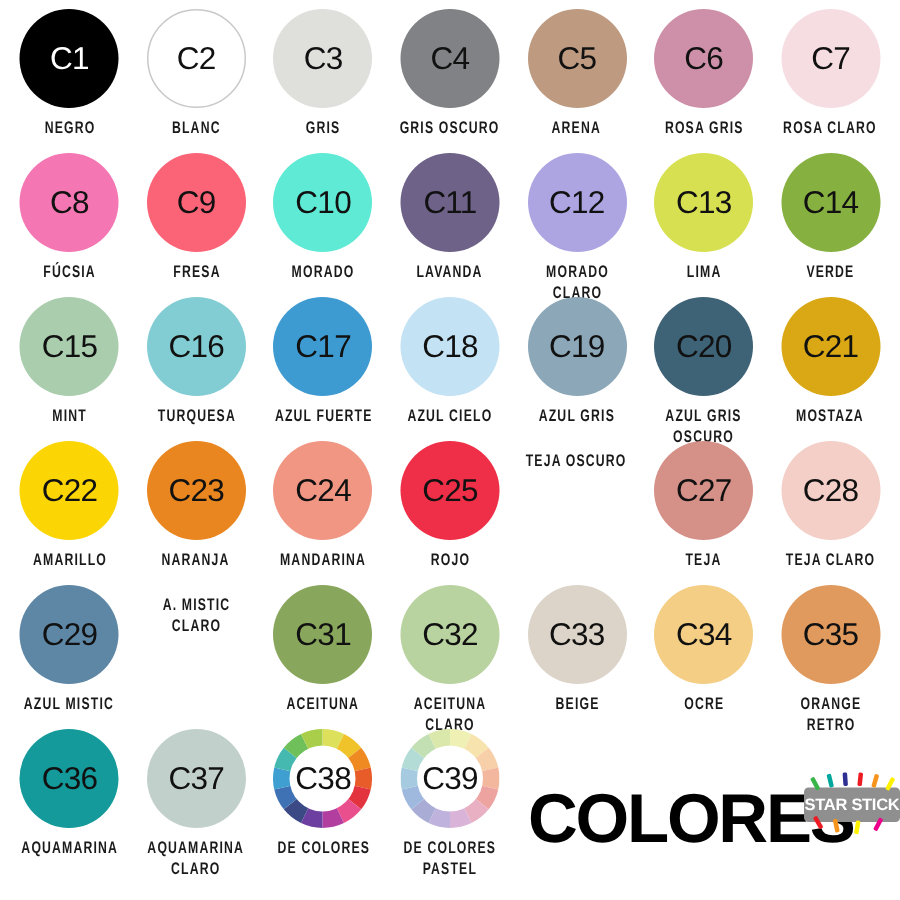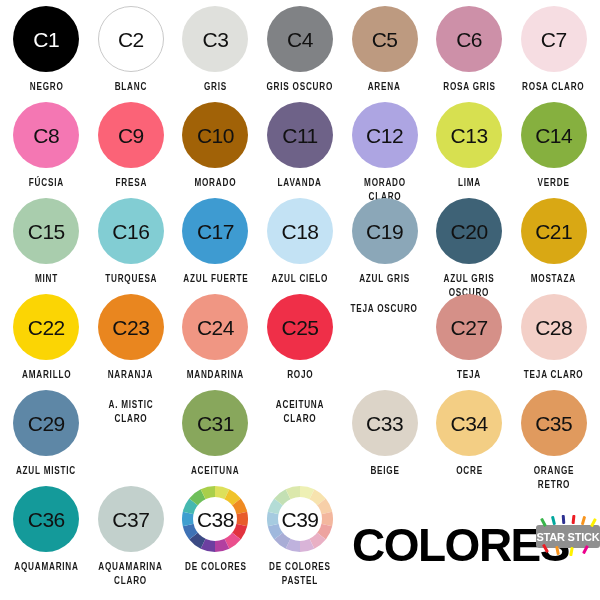--- a/index.html
+++ b/index.html
@@ -187,21 +187,21 @@
         </div>
         <div class="label">FÚCSIA</div>
       </div>
       <div class="cell">
         <div class="swatch" style="background: rgb(251, 99, 119);">
           <span class="code">C9</span>
         </div>
         <div class="label">FRESA</div>
       </div>
       <div class="cell">
-        <div class="swatch" style="background: #a16207;">
+        <div class="swatch" style="background: #5eead4;">
           <span class="code">C10</span>
         </div>
         <div class="label">MORADO</div>
       </div>
       <div class="cell">
         <div class="swatch" style="background: rgb(110, 98, 136);">
           <span class="code">C11</span>
         </div>
         <div class="label">LAVANDA</div>
       </div>
@@ -322,20 +322,23 @@
       <div class="cell">
         <div class="label">A. MISTIC CLARO</div>
       </div>
       <div class="cell">
         <div class="swatch" style="background: rgb(136, 167, 92);">
           <span class="code">C31</span>
         </div>
         <div class="label">ACEITUNA</div>
       </div>
       <div class="cell">
+        <div class="swatch" style="background: rgb(185, 211, 160);">
+          <span class="code">C32</span>
+        </div>
         <div class="label">ACEITUNA CLARO</div>
       </div>
       <div class="cell">
         <div class="swatch" style="background: rgb(220, 212, 200);">
           <span class="code">C33</span>
         </div>
         <div class="label">BEIGE</div>
       </div>
       <div class="cell">
         <div class="swatch" style="background: rgb(243, 206, 132);">

